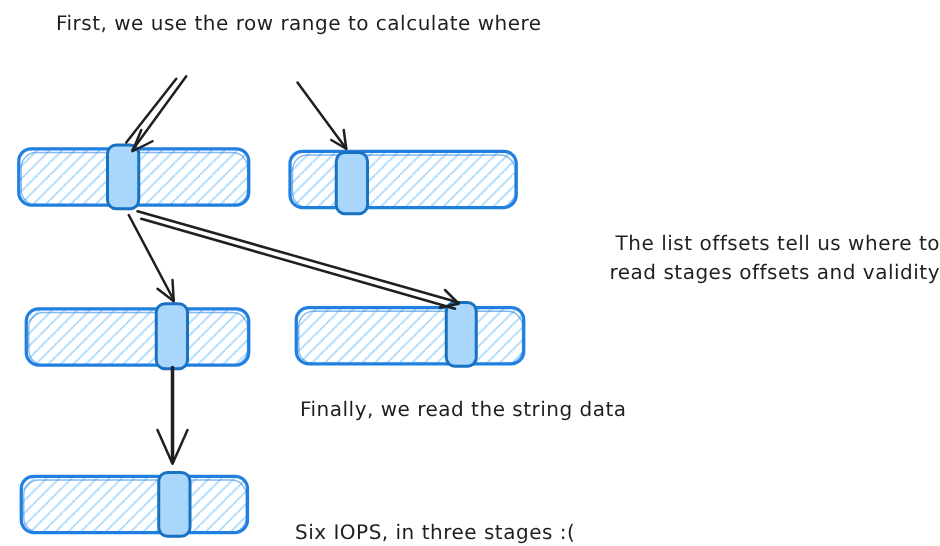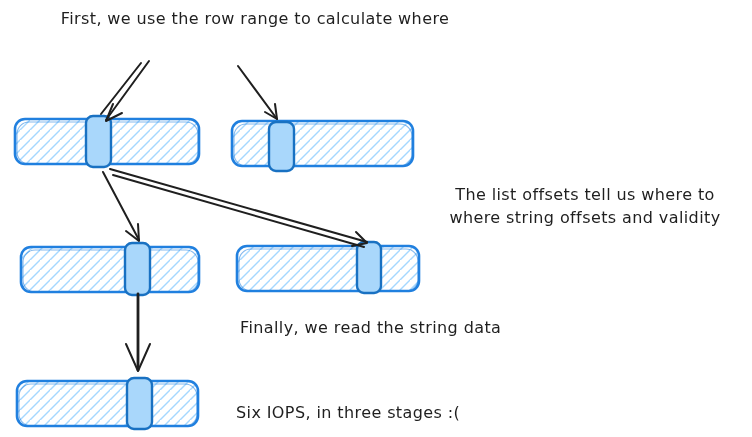--- a/index.html
+++ b/index.html
@@ -14,24 +14,24 @@
   .svg-layer{position:absolute;left:0;top:0;}
   .note{
     position:absolute;
     font-size:16px;
     line-height:22px;
     letter-spacing:0.4px;
     color:#1f1f1f;
     white-space:nowrap;
   }
   .note.centered{text-align:center;white-space:normal;}
-  #note-step1{left:24px;top:7px;width:462px;line-height:23px;}
-  #note-step2{left:418px;top:183px;width:334px;line-height:23px;}
+  #note-step1{left:8px;top:7px;width:462px;line-height:23px;}
+  #note-step2{left:418px;top:183px;width:334px;line-height:23px;text-align:right;}
   #note-step3{left:240px;top:317px;}
-  #note-summary{left:236px;top:402px;text-align:right;}
+  #note-summary{left:236px;top:415px;text-align:right;}
 </style>
 </head>
 <body>
 
 <div class="canvas">
 
   <svg class="svg-layer" width="752" height="437" viewBox="0 0 752 437">
     <defs>
       <pattern id="hatch" width="10" height="10" patternUnits="userSpaceOnUse">
         <path d="M-2,12 L12,-2" stroke="#a5d8ff" stroke-width="1.4" fill="none"></path>
@@ -94,20 +94,20 @@
       </g>
     </g>
   </svg>
 
   <div id="note-step1" class="note centered">
     <div>First, we use the row range to calculate where</div>
   </div>
 
   <div id="note-step2" class="note centered">
     <div>The list offsets tell us where to</div>
-    <div>where string offsets and validity</div>
+    <div>read stages offsets and validity</div>
   </div>
 
   <div id="note-step3" class="note">Finally, we read the string data</div>
 
   <div id="note-summary" class="note">Six IOPS, in three stages :(</div>
 
 </div>
 
 </body></html>

